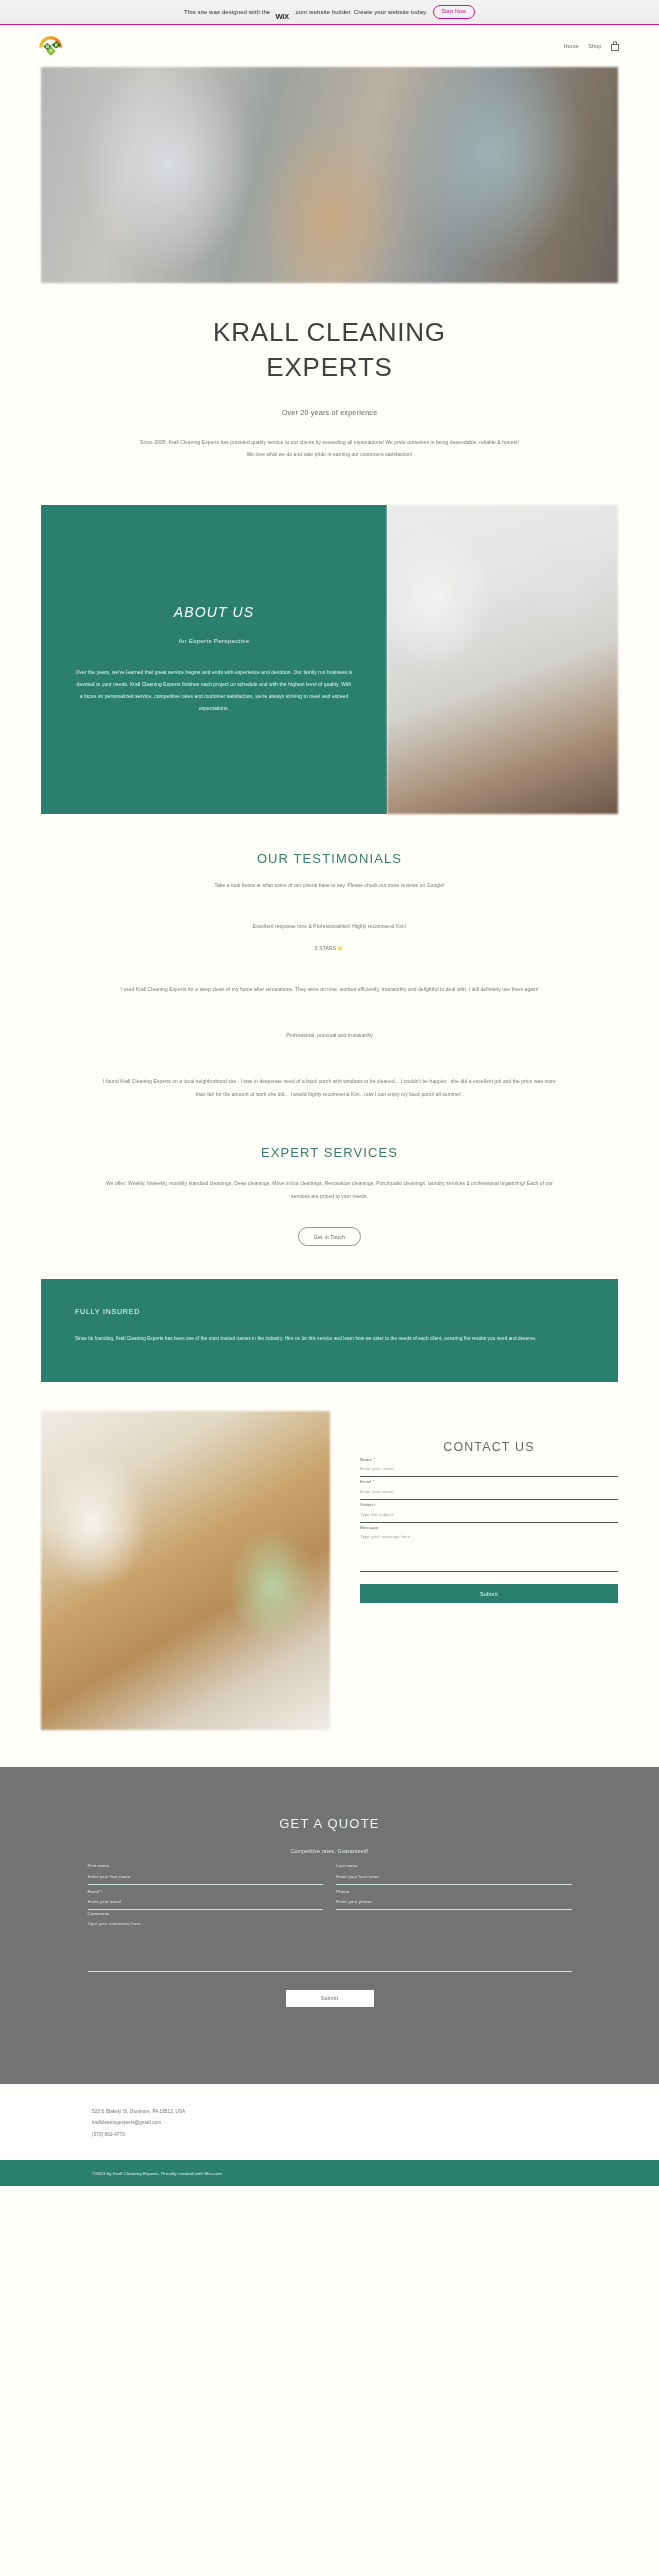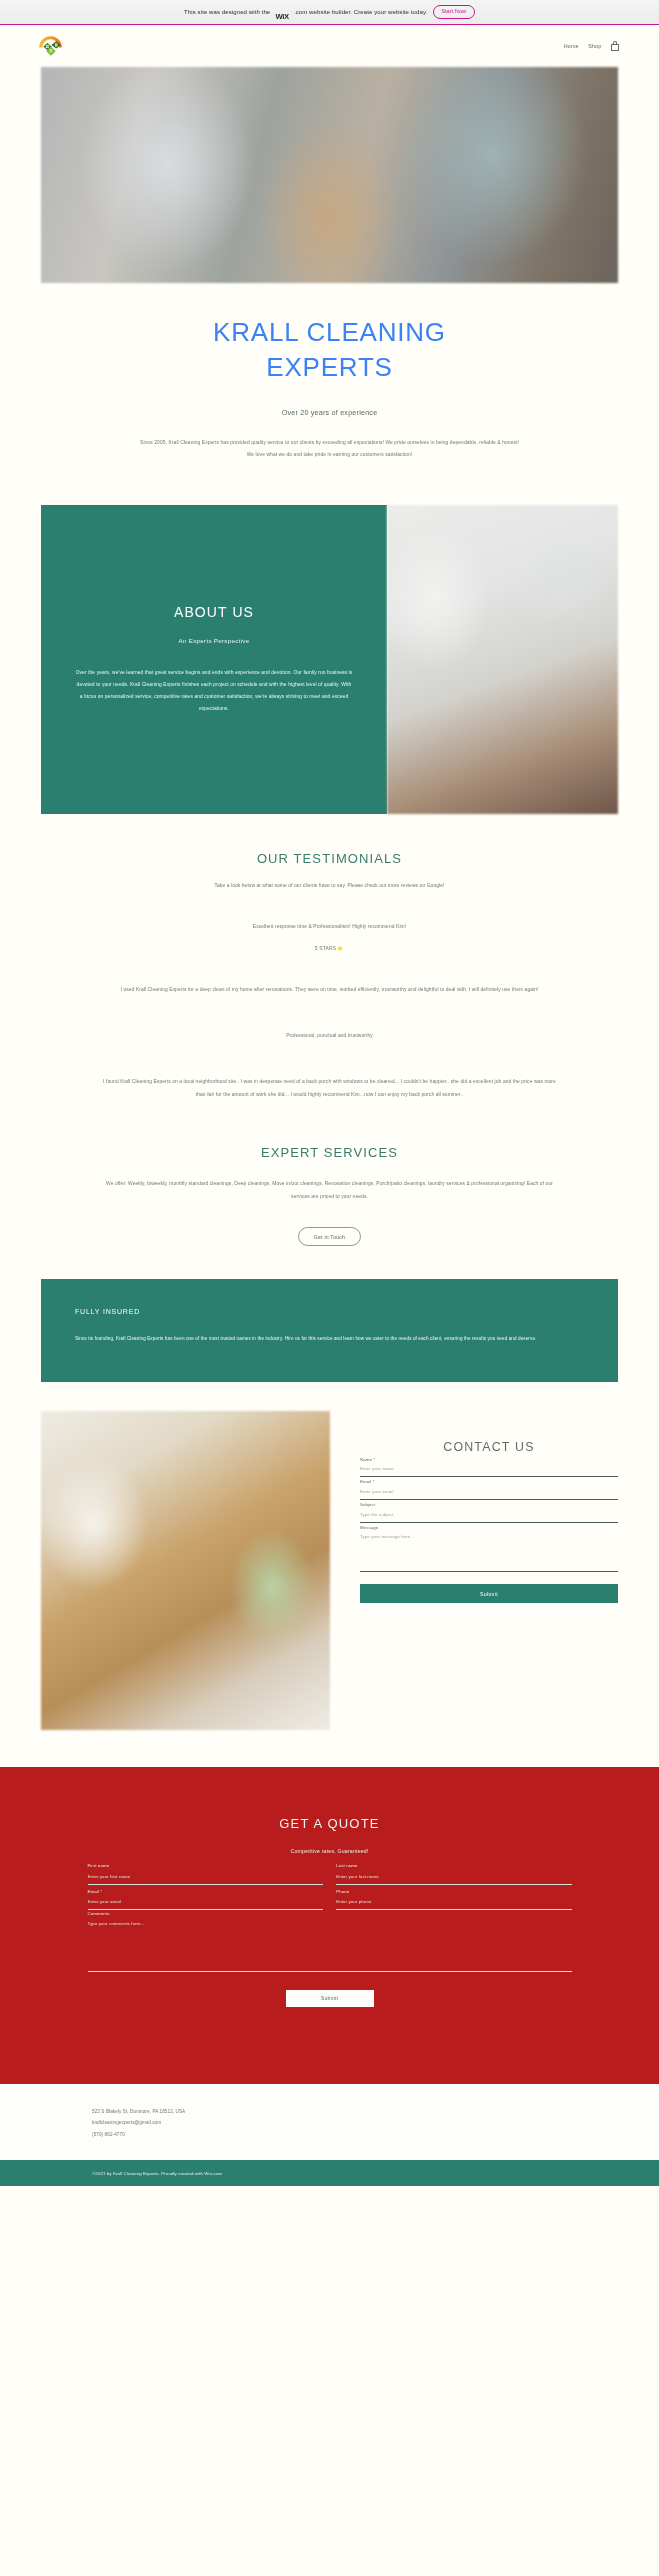--- a/index.html
+++ b/index.html
@@ -50,42 +50,42 @@
       radial-gradient(ellipse 124px 155px at 22% 45%, #d9dce0 0%, rgba(217,220,224,0) 70%),
       radial-gradient(ellipse 103px 144px at 50% 70%, #c6a882 0%, rgba(198,168,130,0) 68%),
       radial-gradient(ellipse 134px 155px at 78% 40%, #9fb2b4 0%, rgba(159,178,180,0) 72%),
       linear-gradient(105deg,#b4b5b6 0%,#c8c6c1 18%,#9ea39f 38%,#b9b0a2 55%,#8e9496 72%,#7e7366 88%,#6b645d 100%);
     filter:blur(1px);
   }
 
   
   .hero-text{ text-align:center; padding:32px 0 15.5px; }
   .hero-title{
-    font-size:26px;font-weight:300;color:#3b82f6;
+    font-size:26px;font-weight:300;color:#404040;
     letter-spacing:0.8px;line-height:1.33;
     font-family:"Liberation Sans", sans-serif;
   }
   .hero-sub{
     margin-top:24px;font-size:7.2px;color:#5c6a63;font-weight:400;letter-spacing:0.2px;
   }
   .hero-para{
     margin:19.6px auto 0;width:381px;font-size:4.9px;line-height:2.5;
     color:#6c7a73;letter-spacing:0.1px;
   }
 
   
   .about{
     width:577px;margin:28px auto 0;height:309px;display:flex;
   }
   .about-left{
     width:346px;background:#2a7f6e;color:#ffffff;
     display:flex;flex-direction:column;align-items:center;justify-content:center;
     padding:0 34px;
   }
-  .about-title{font-size:14px;font-weight:300;letter-spacing:1.1px;}
+  .about-title{font-size:14px;font-weight:300;letter-spacing:1.1px;font-style:italic;}
   .about-kicker{margin-top:17.5px;font-size:6.2px;font-weight:400;letter-spacing:0.3px;color:#eaf5f1;}
   .about-body{
     margin-top:23px;font-size:4.9px;line-height:2.45;text-align:center;
     color:#f1f8f5;letter-spacing:0.1px;
   }
   .about-right{
     width:231px;
     background:
       radial-gradient(ellipse 82px 103px at 20% 30%, #f2f2f0 0%, rgba(242,242,240,0) 70%),
       radial-gradient(circle 62px at 78% 25%, #dfe2e2 0%, rgba(223,226,226,0) 70%),
@@ -156,21 +156,21 @@
   .field-input::placeholder{color:#9aa5a0;}
   .field-msg{height:48px;}
   .field-msg .field-input{padding-top:4.6px;}
   .btn-submit-teal{
     width:100%;margin-top:11.3px;background:#2a7f6e;color:#ffffff;border:none;
     padding:6.7px 0;font-size:5.2px;font-family:"Liberation Sans", sans-serif;
     cursor:pointer;letter-spacing:0.3px;
   }
 
   
-  .quote{background:#b91c1c;color:#ffffff;padding:49px 0 0;margin-top:37px;}
+  .quote{background:#737373;color:#ffffff;padding:49px 0 0;margin-top:37px;}
   .quote-title{
     text-align:center;font-size:13px;font-weight:300;letter-spacing:1.2px;color:#e9f6f1;
   }
   .quote-sub{text-align:center;margin-top:17.5px;font-size:5.2px;color:#e1f1ec;letter-spacing:0.2px;}
   .quote-grid{
     width:484px;margin:6.2px auto 0;display:grid;grid-template-columns:1fr 1fr;
     column-gap:13.4px;
   }
   .q-field{border-bottom:0.5px solid #cfe6df;padding:3.1px 0 4.1px;margin-bottom:1px;}
   .q-label{font-size:4.4px;color:#dff0ea;letter-spacing:0.1px;display:block;}

